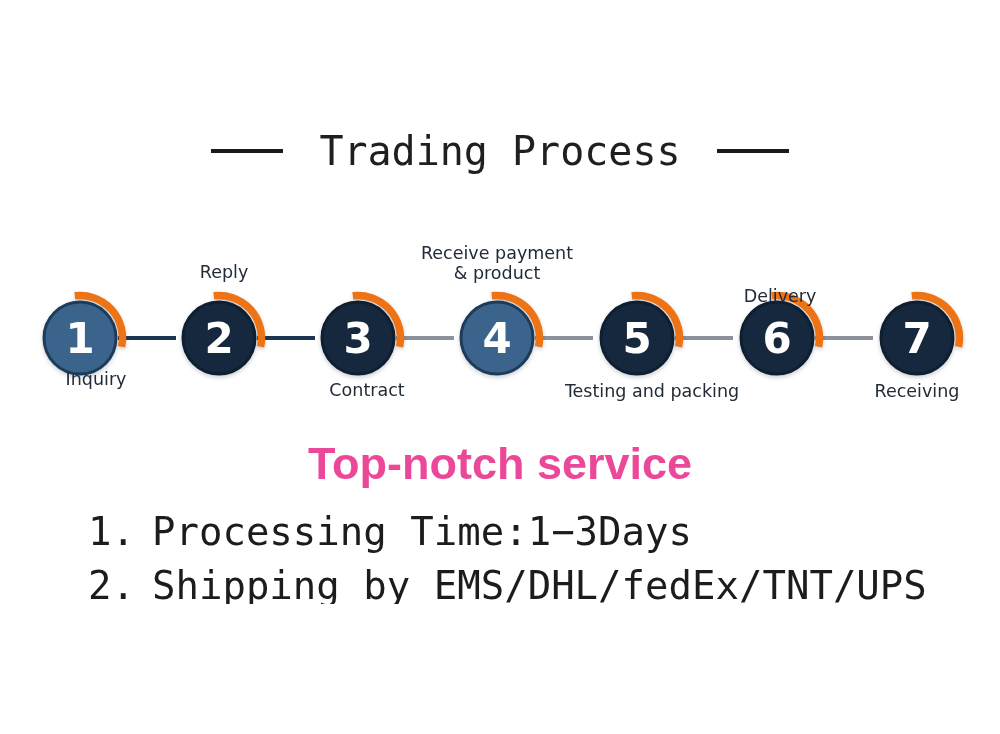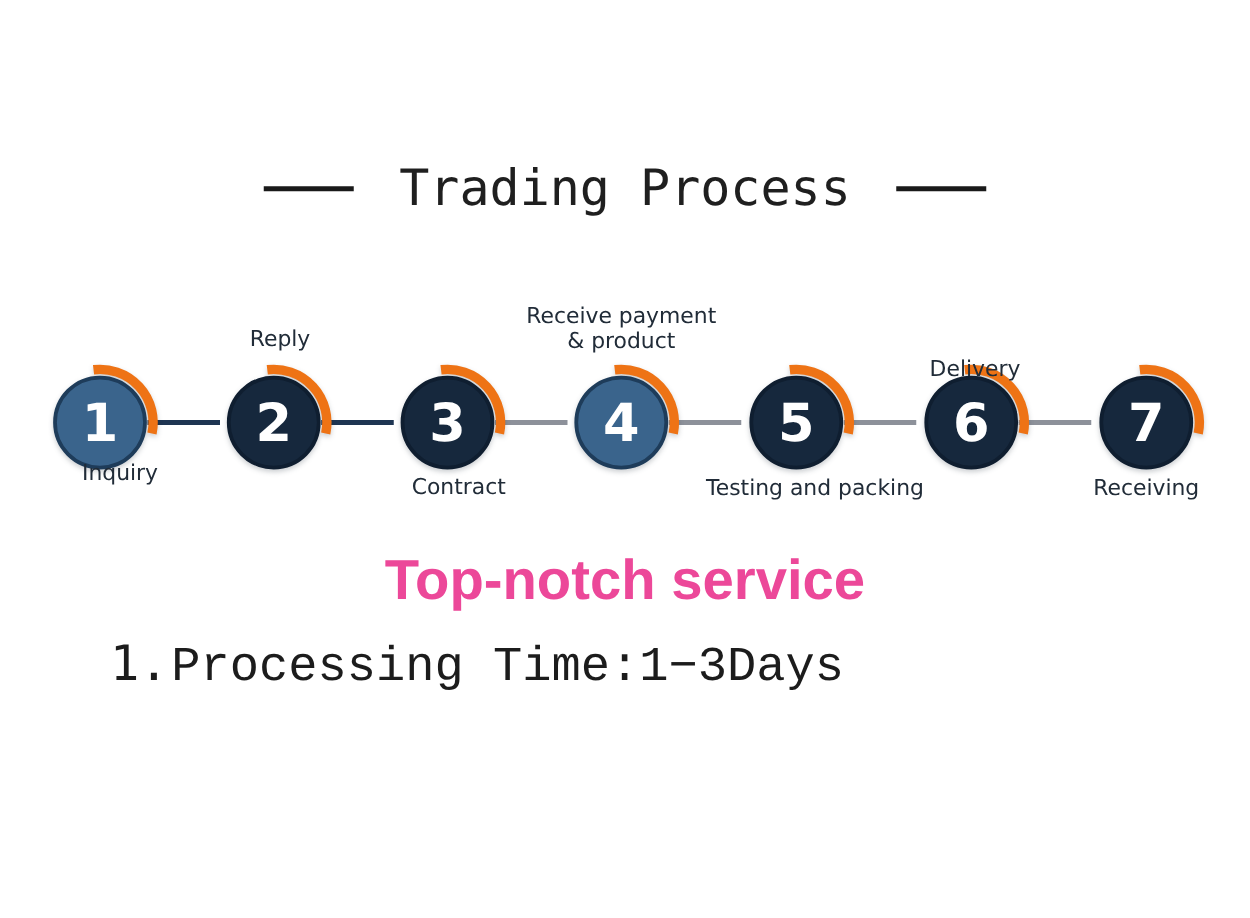--- a/index.html
+++ b/index.html
@@ -98,21 +98,21 @@
     position: absolute;
     left: 88px; top: 505px;
     margin: 0; padding: 0;
     list-style: none;
     font-family: "DejaVu Sans Mono", monospace;
     font-size: 39px;
     line-height: 54px;
     color: #1c1c1c;
     white-space: nowrap;
   }
-  .service-item .itext { margin-left: 2px; font-family: Liberation Mono, monospace; }
+  .service-item .itext { margin-left: 17px; }
 </style>
 </head>
 <body>
 
 <div class="canvas">
 
   <div class="title-row">
     <span class="title-dash"></span>
     <h1 class="page-title">Trading Process</h1>
     <span class="title-dash"></span>
@@ -186,15 +186,18 @@
     <div class="nlabel lbl-delivery">Delivery</div>
     <div class="nlabel lbl-receiving">Receiving</div>
   </div>
 
   <h2 class="service-heading">Top-notch service</h2>
 
   <ol class="service-list">
     <li class="service-item">
       <span class="prefix">1.</span><span class="itext">Processing Time:1−3Days</span>
     </li>
+    <li class="service-item">
+      <span class="prefix">2.</span><span class="itext">Shipping by EMS/DHL/fedEx/TNT/UPS</span>
+    </li>
   </ol>
 
 </div>
 
 </body></html>

